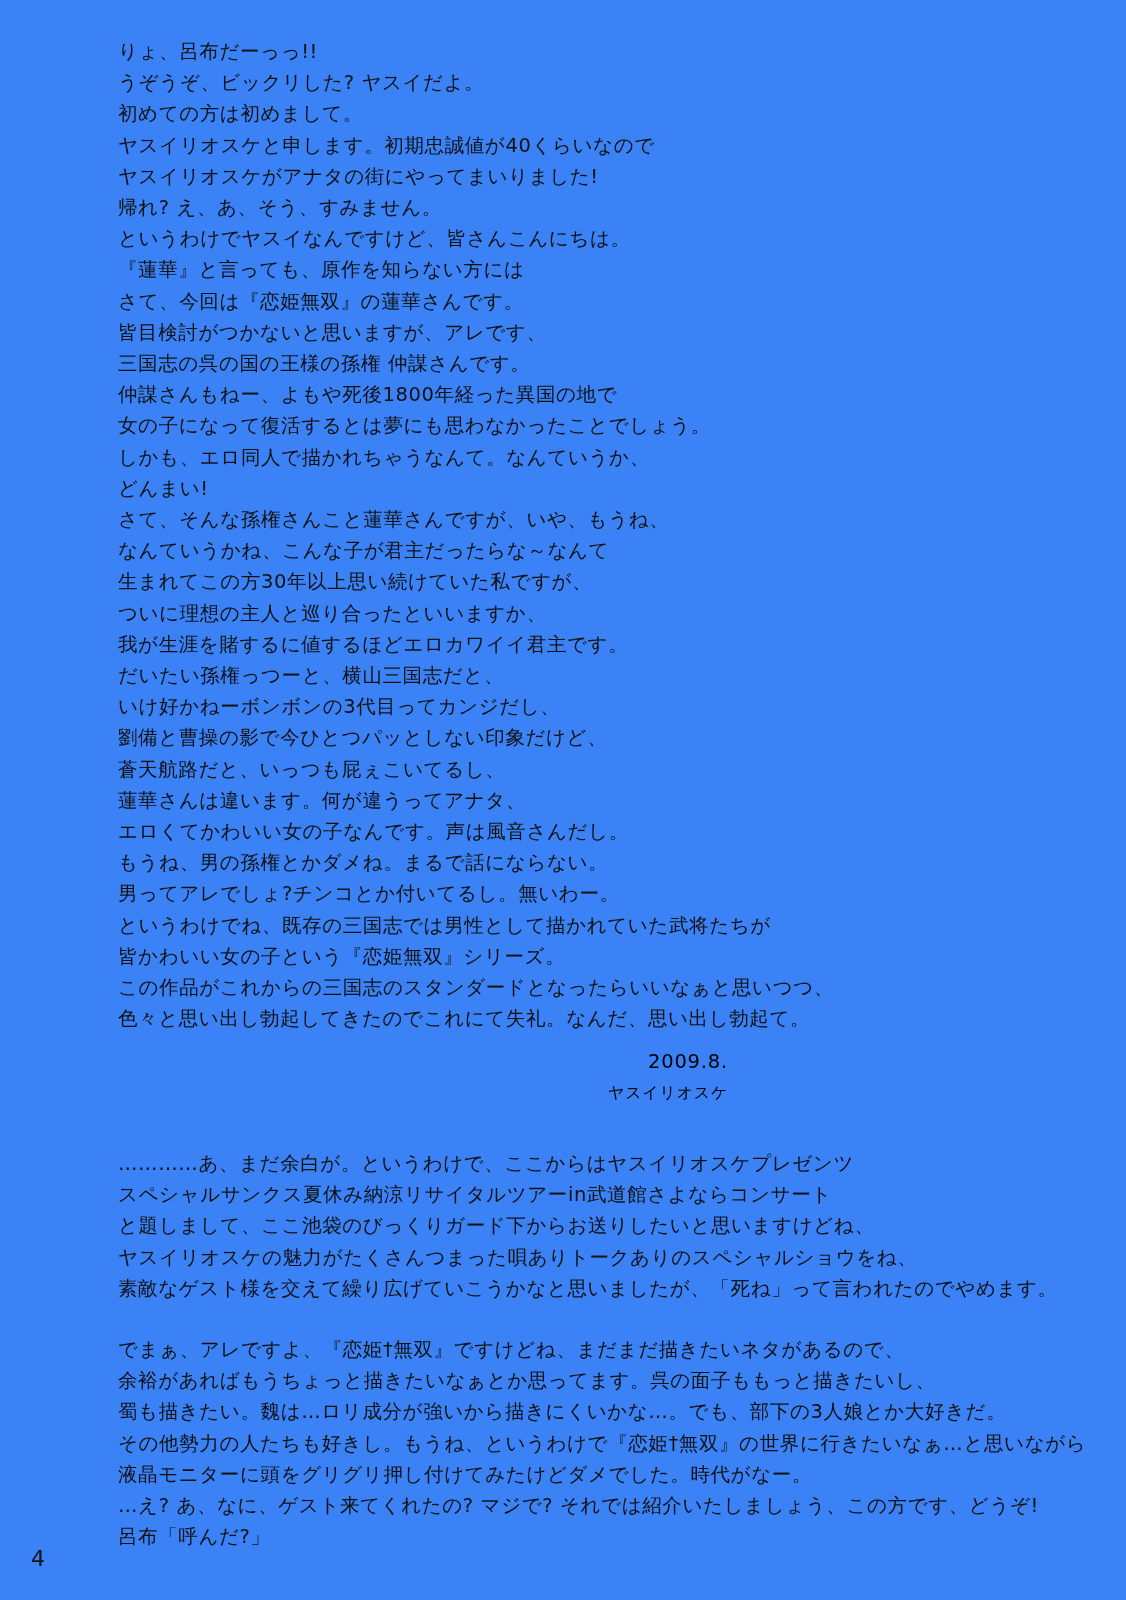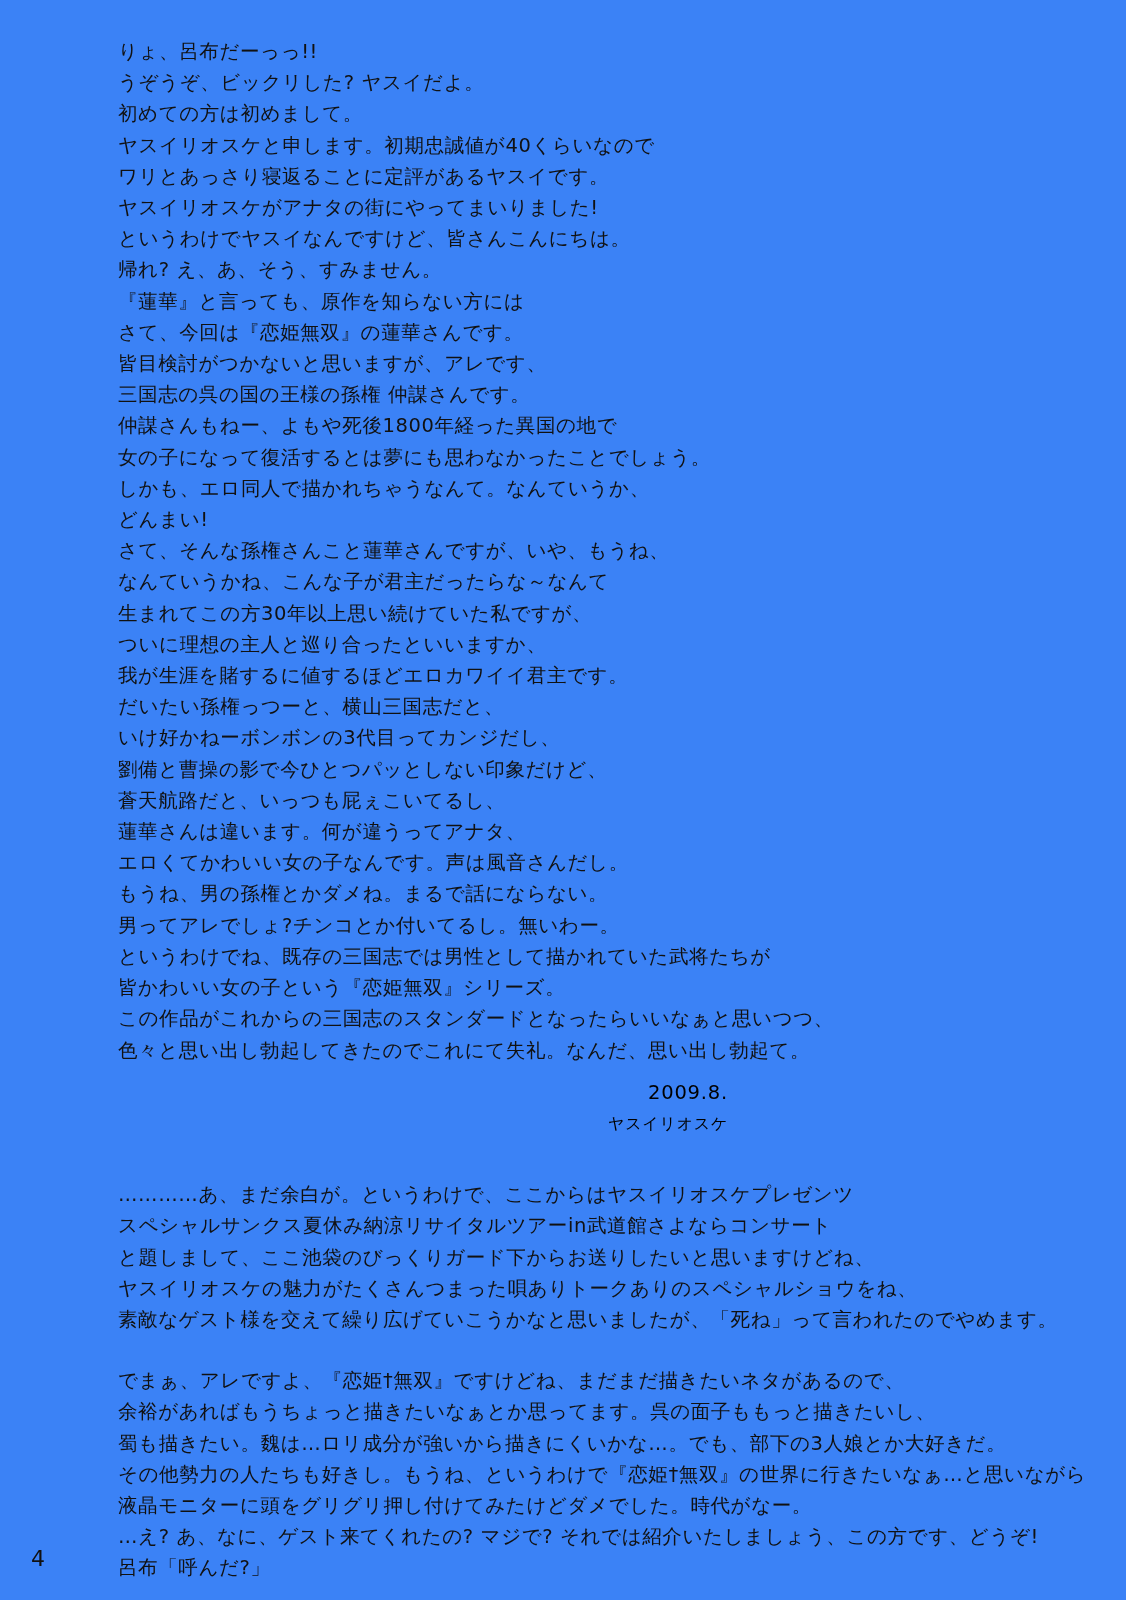--- a/index.html
+++ b/index.html
@@ -66,24 +66,23 @@
 
 <div class="page">
 
   <div class="afterword">
 
     <div>
       <div class="line">りょ、呂布だーっっ!!</div>
       <div class="line">うぞうぞ、ビックリした? ヤスイだよ。</div>
       <div class="line">初めての方は初めまして。</div>
       <div class="line">ヤスイリオスケと申します。初期忠誠値が40くらいなので</div>
-      <div class="line">ワリとあっさり寝返ることに定評があるヤスイです。</div>
       <div class="line">ヤスイリオスケがアナタの街にやってまいりました!</div>
+      <div class="line">帰れ? え、あ、そう、すみません。</div>
       <div class="line">というわけでヤスイなんですけど、皆さんこんにちは。</div>
-      <div class="line">帰れ? え、あ、そう、すみません。</div>
       <div class="line">『蓮華』と言っても、原作を知らない方には</div>
       <div class="line">さて、今回は『恋姫無双』の蓮華さんです。</div>
       <div class="line">皆目検討がつかないと思いますが、アレです、</div>
       <div class="line">三国志の呉の国の王様の孫権 仲謀さんです。</div>
       <div class="line">仲謀さんもねー、よもや死後1800年経った異国の地で</div>
       <div class="line">女の子になって復活するとは夢にも思わなかったことでしょう。</div>
       <div class="line">しかも、エロ同人で描かれちゃうなんて。なんていうか、</div>
       <div class="line">どんまい!</div>
       <div class="line">さて、そんな孫権さんこと蓮華さんですが、いや、もうね、</div>
       <div class="line">なんていうかね、こんな子が君主だったらな～なんて</div>

